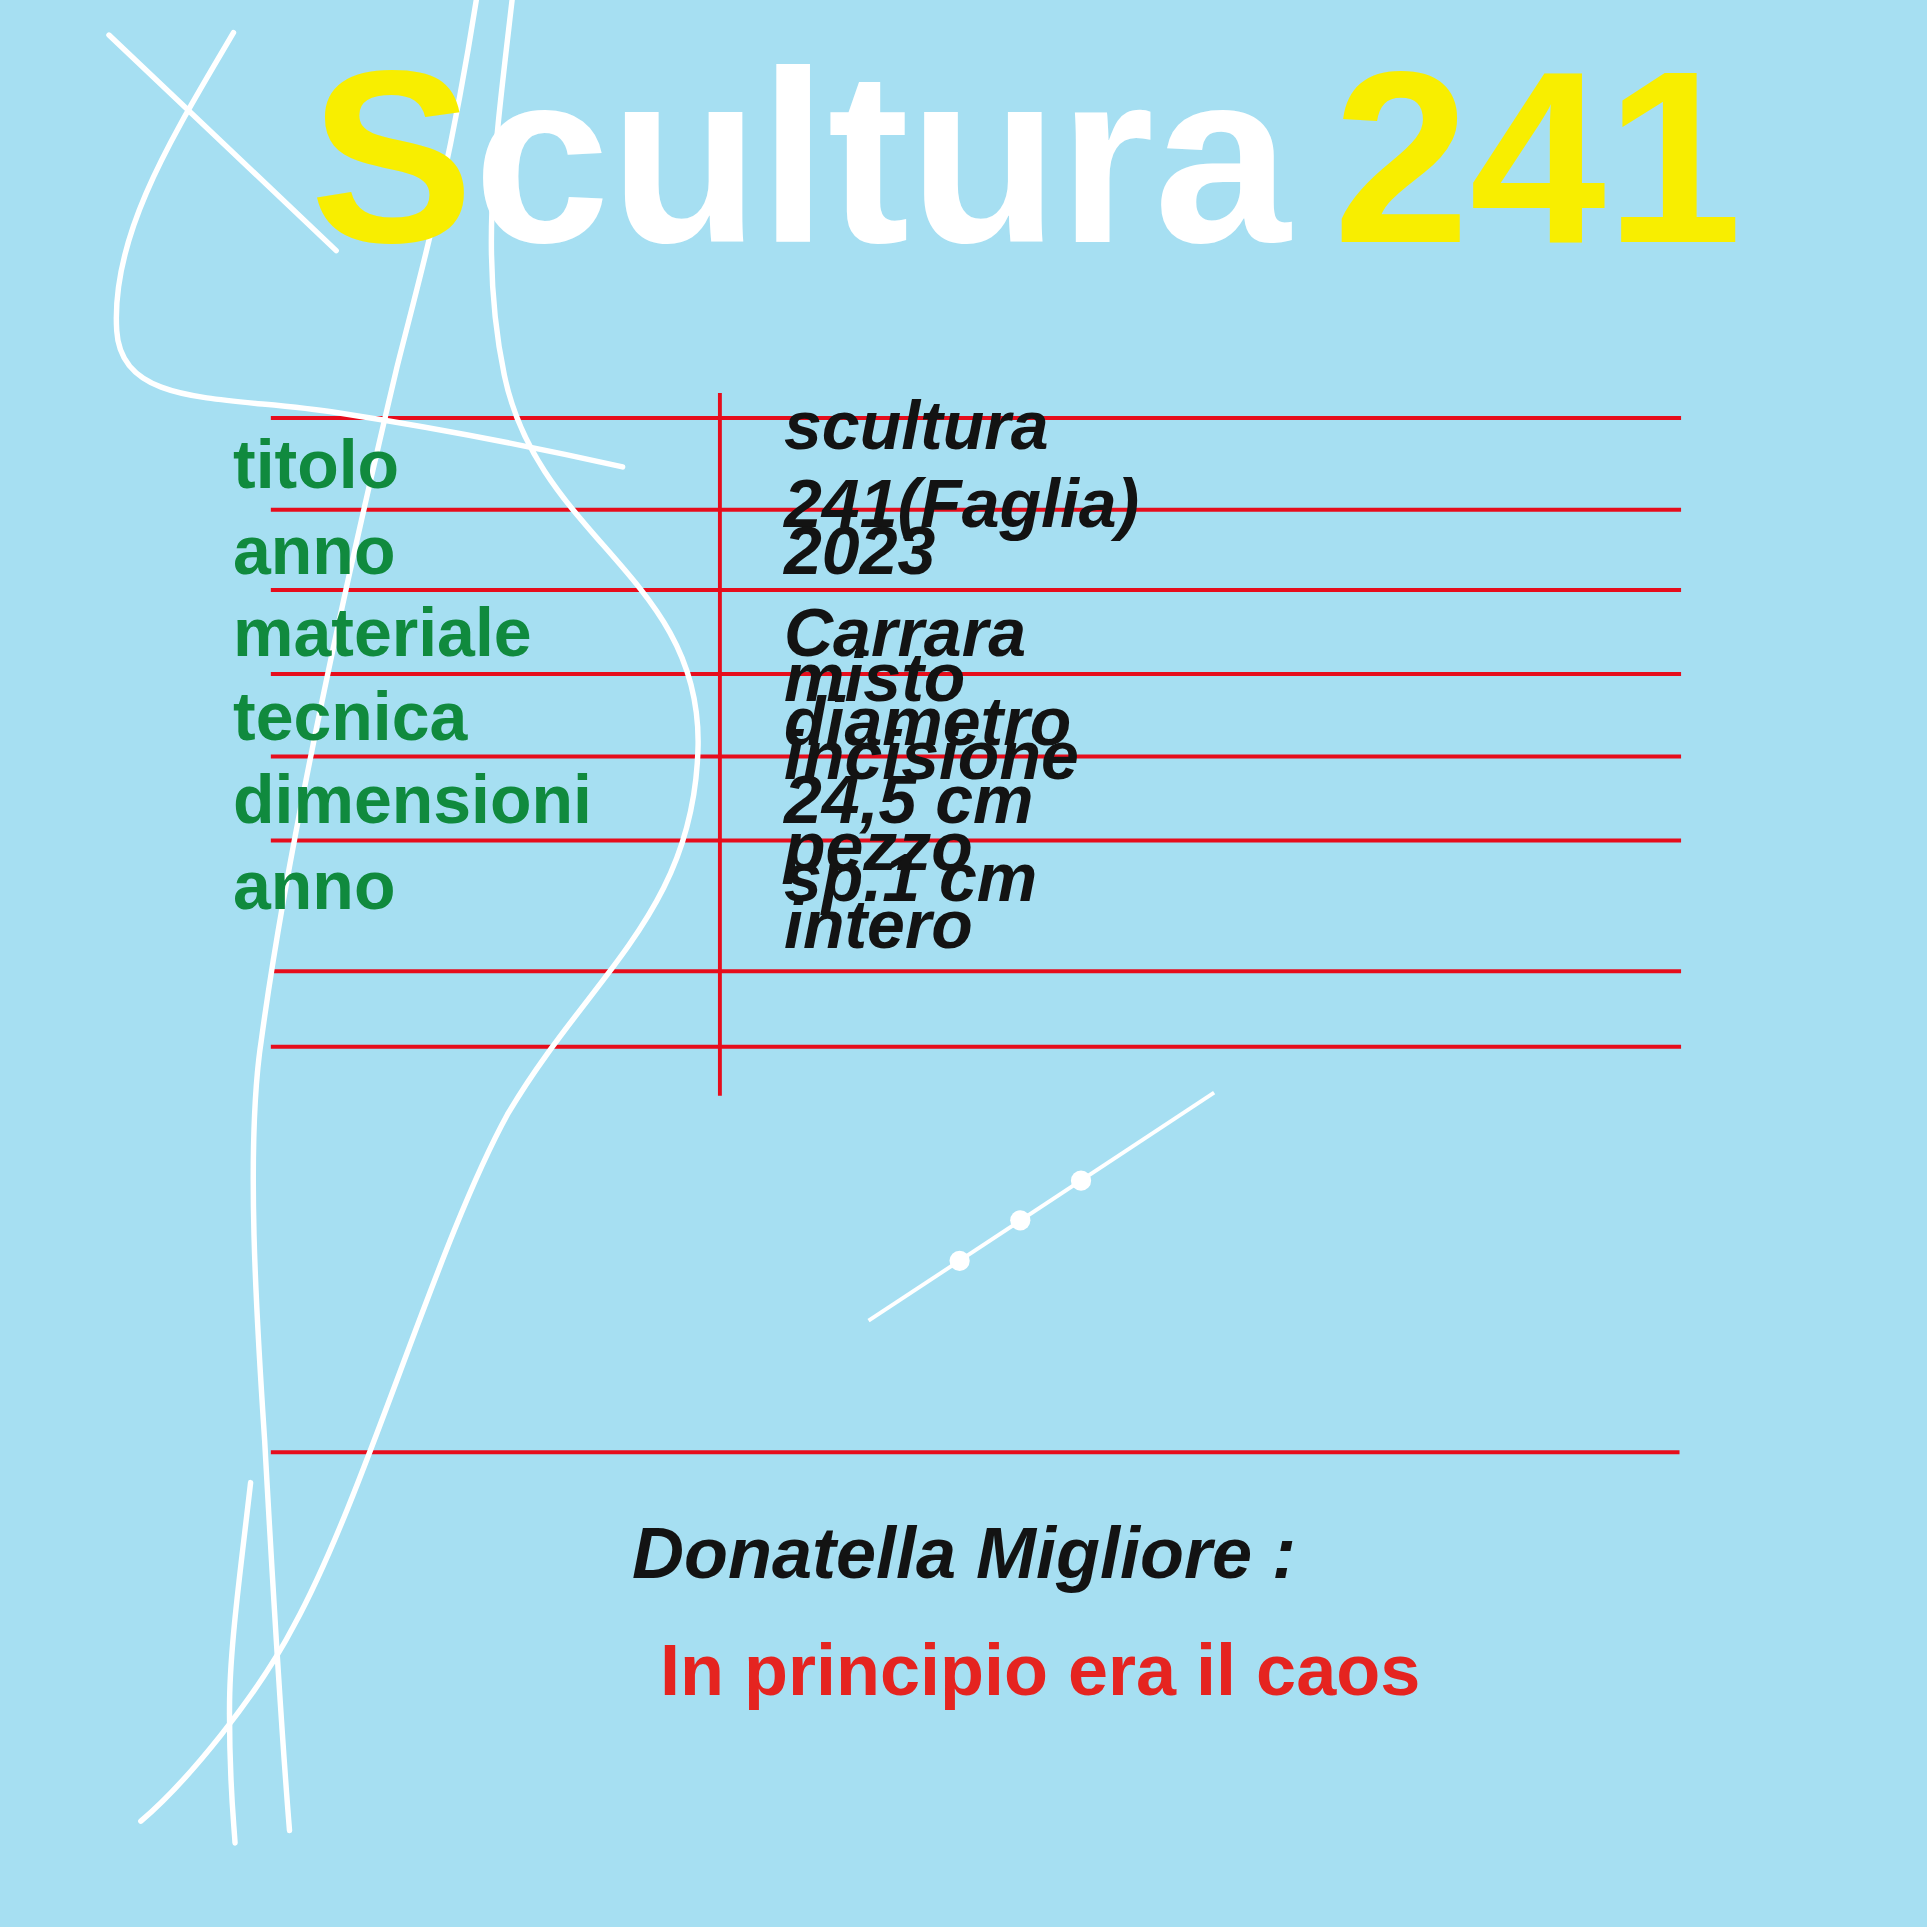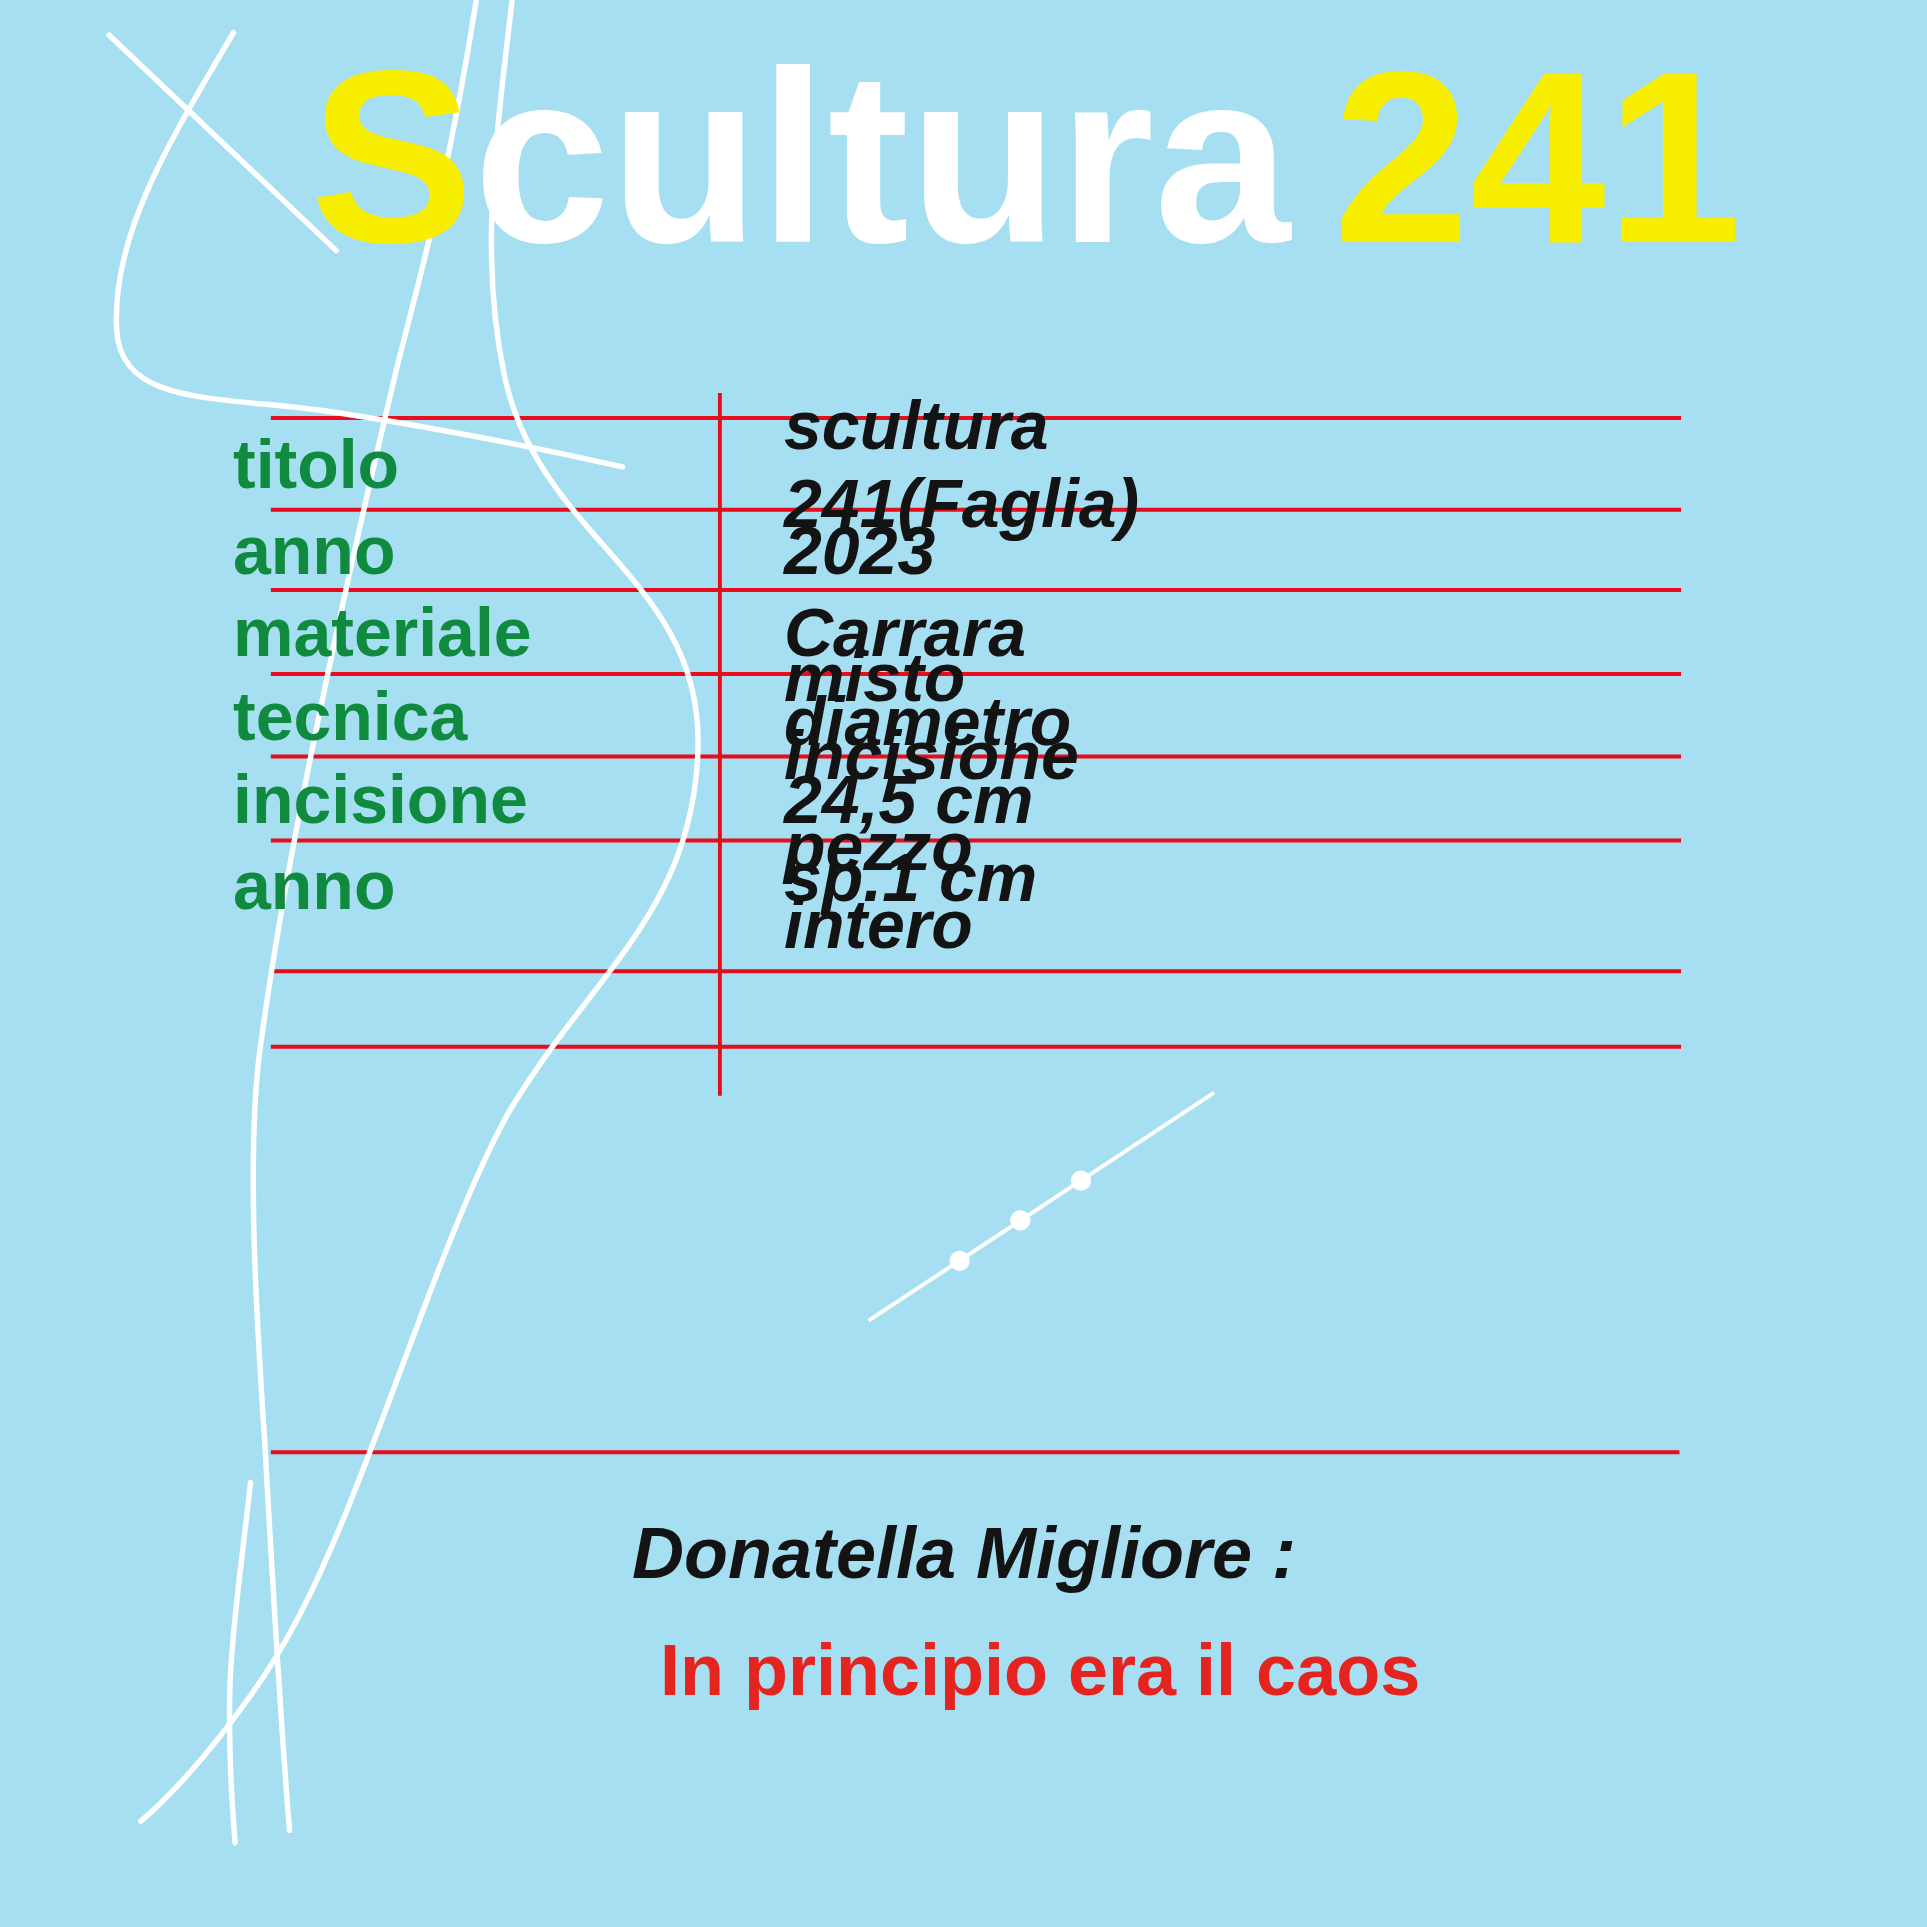--- a/index.html
+++ b/index.html
@@ -92,21 +92,21 @@
     </div>
     <div class="row row-3">
       <span class="label">materiale</span>
       <span class="value">Carrara</span>
     </div>
     <div class="row row-4">
       <span class="label">tecnica</span>
       <span class="value">misto incisione</span>
     </div>
     <div class="row row-5">
-      <span class="label">incisione</span>
+      <span class="label">dimensioni</span>
       <span class="value">diametro 24,5 cm sp.1 cm</span>
     </div>
     <div class="row row-6">
       <span class="label">anno</span>
       <span class="value">pezzo intero</span>
     </div>
   </div>
 
   <div class="abs author">Donatella Migliore :</div>
   <div class="abs quote">In principio era il caos</div>

